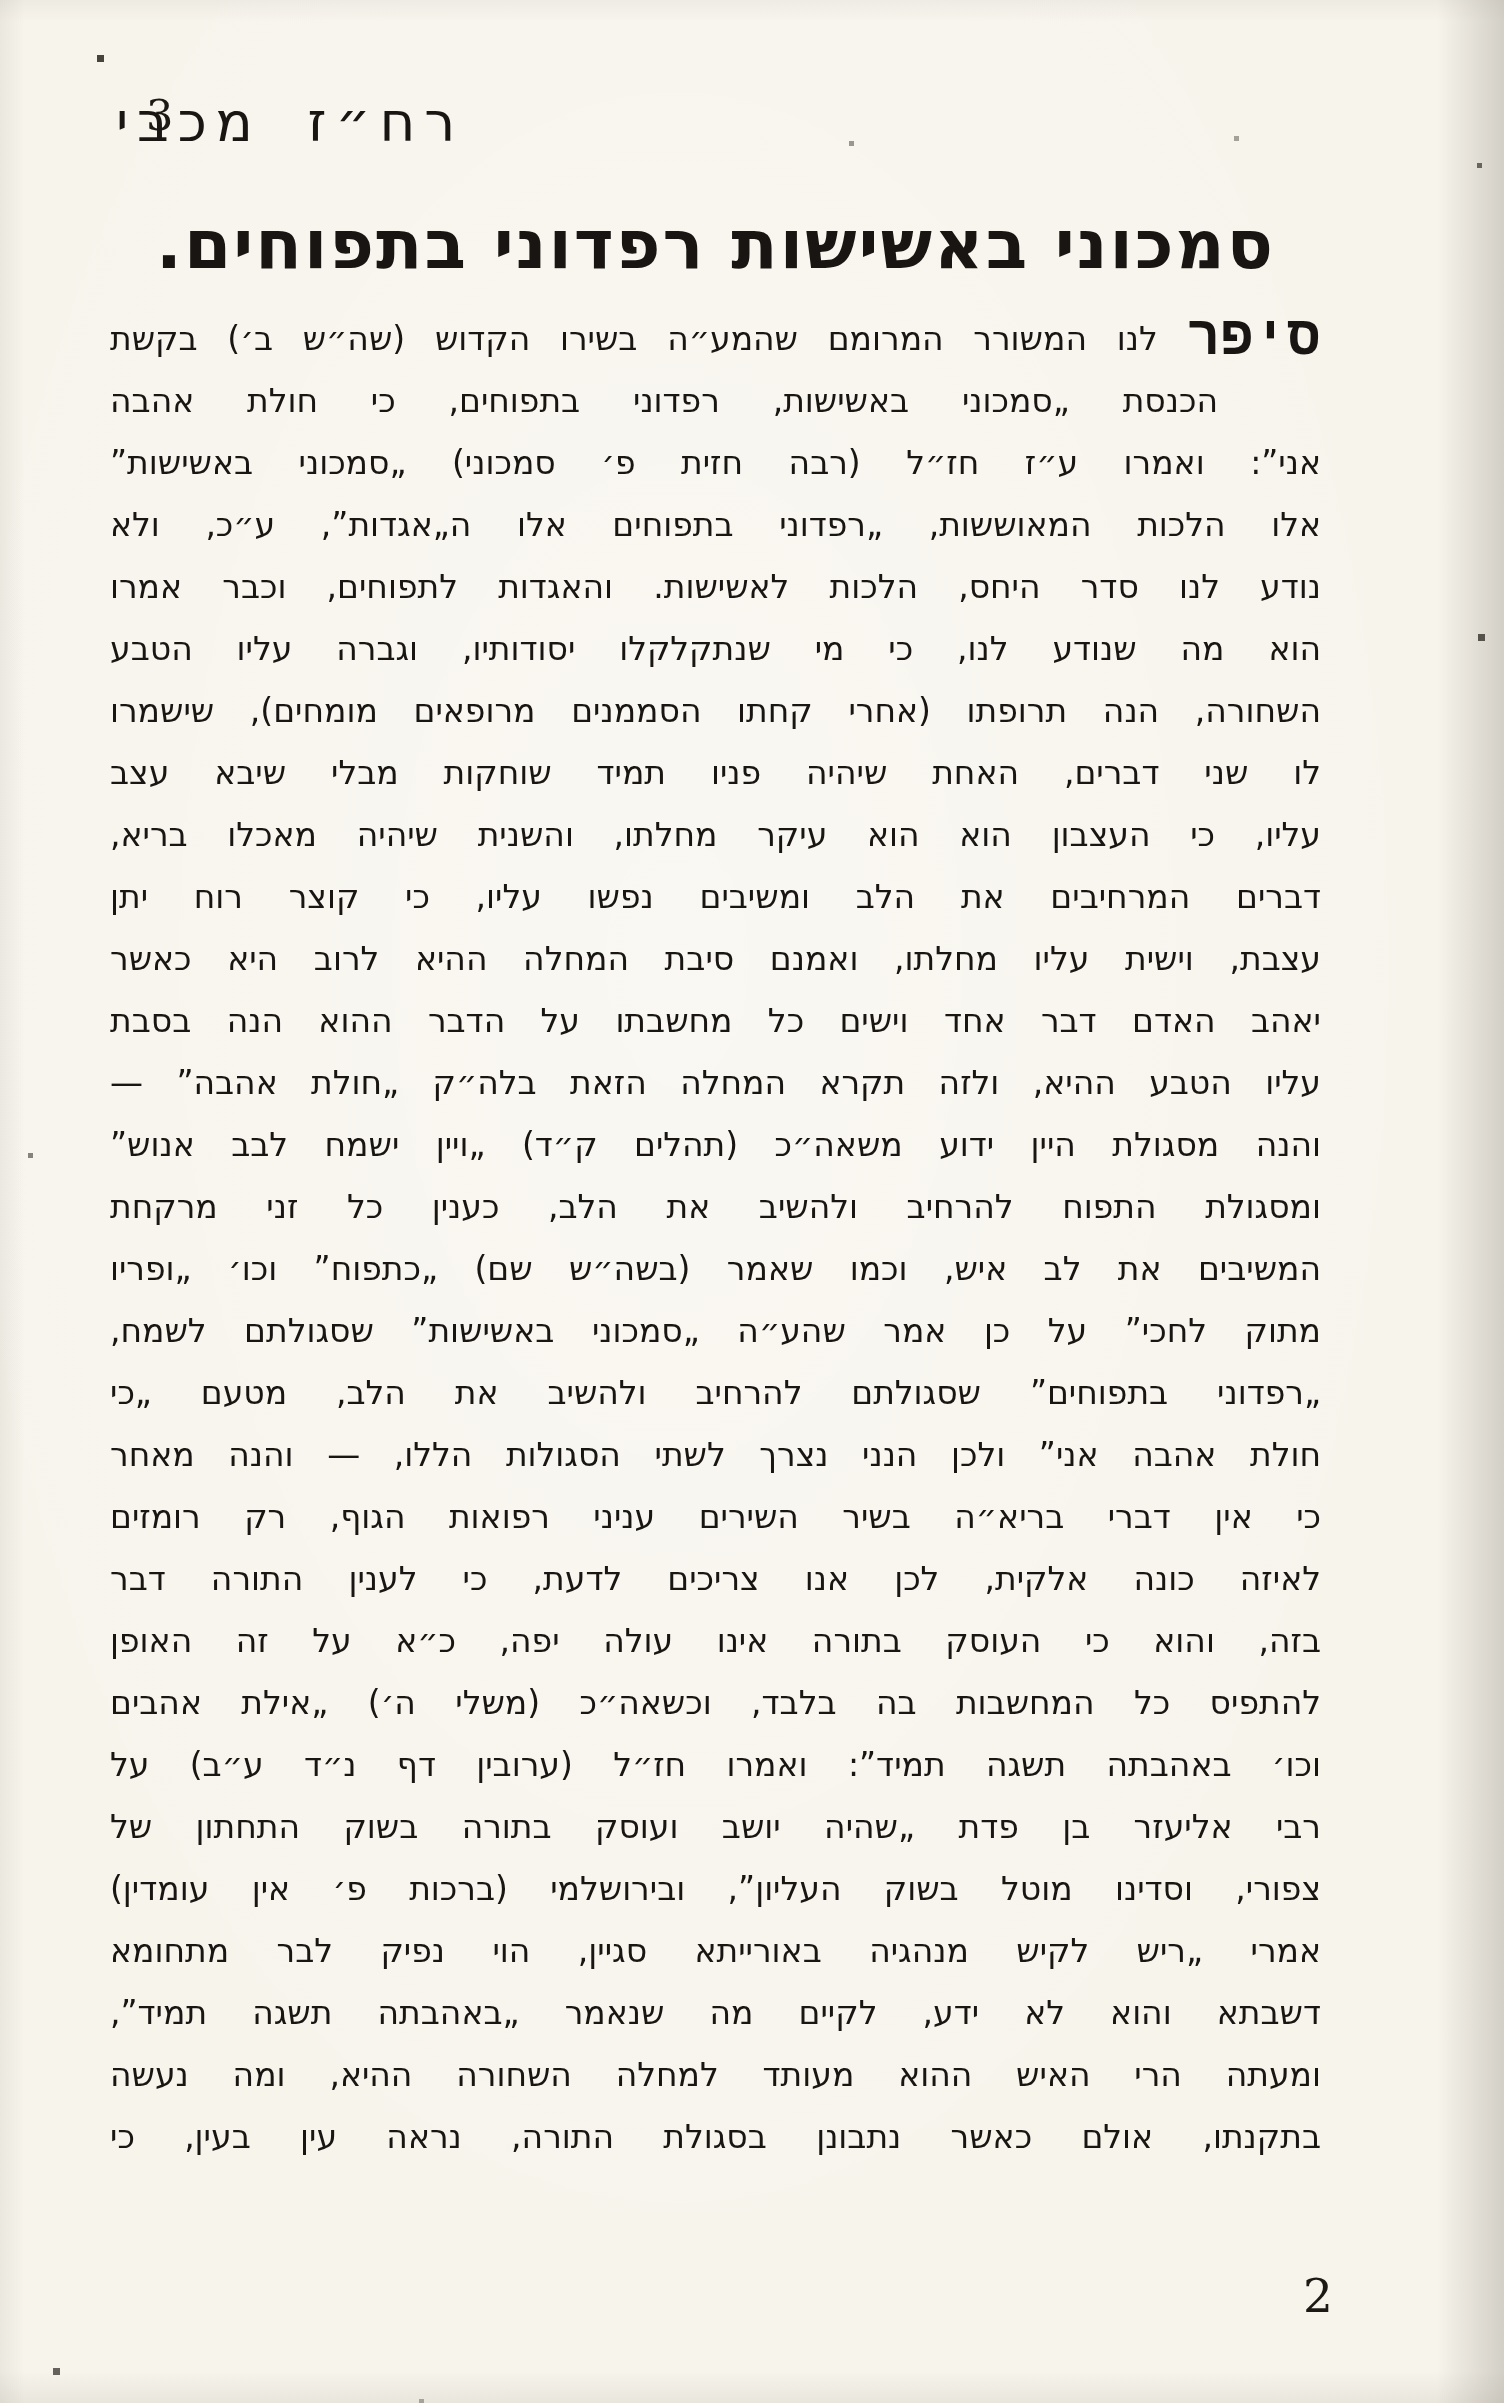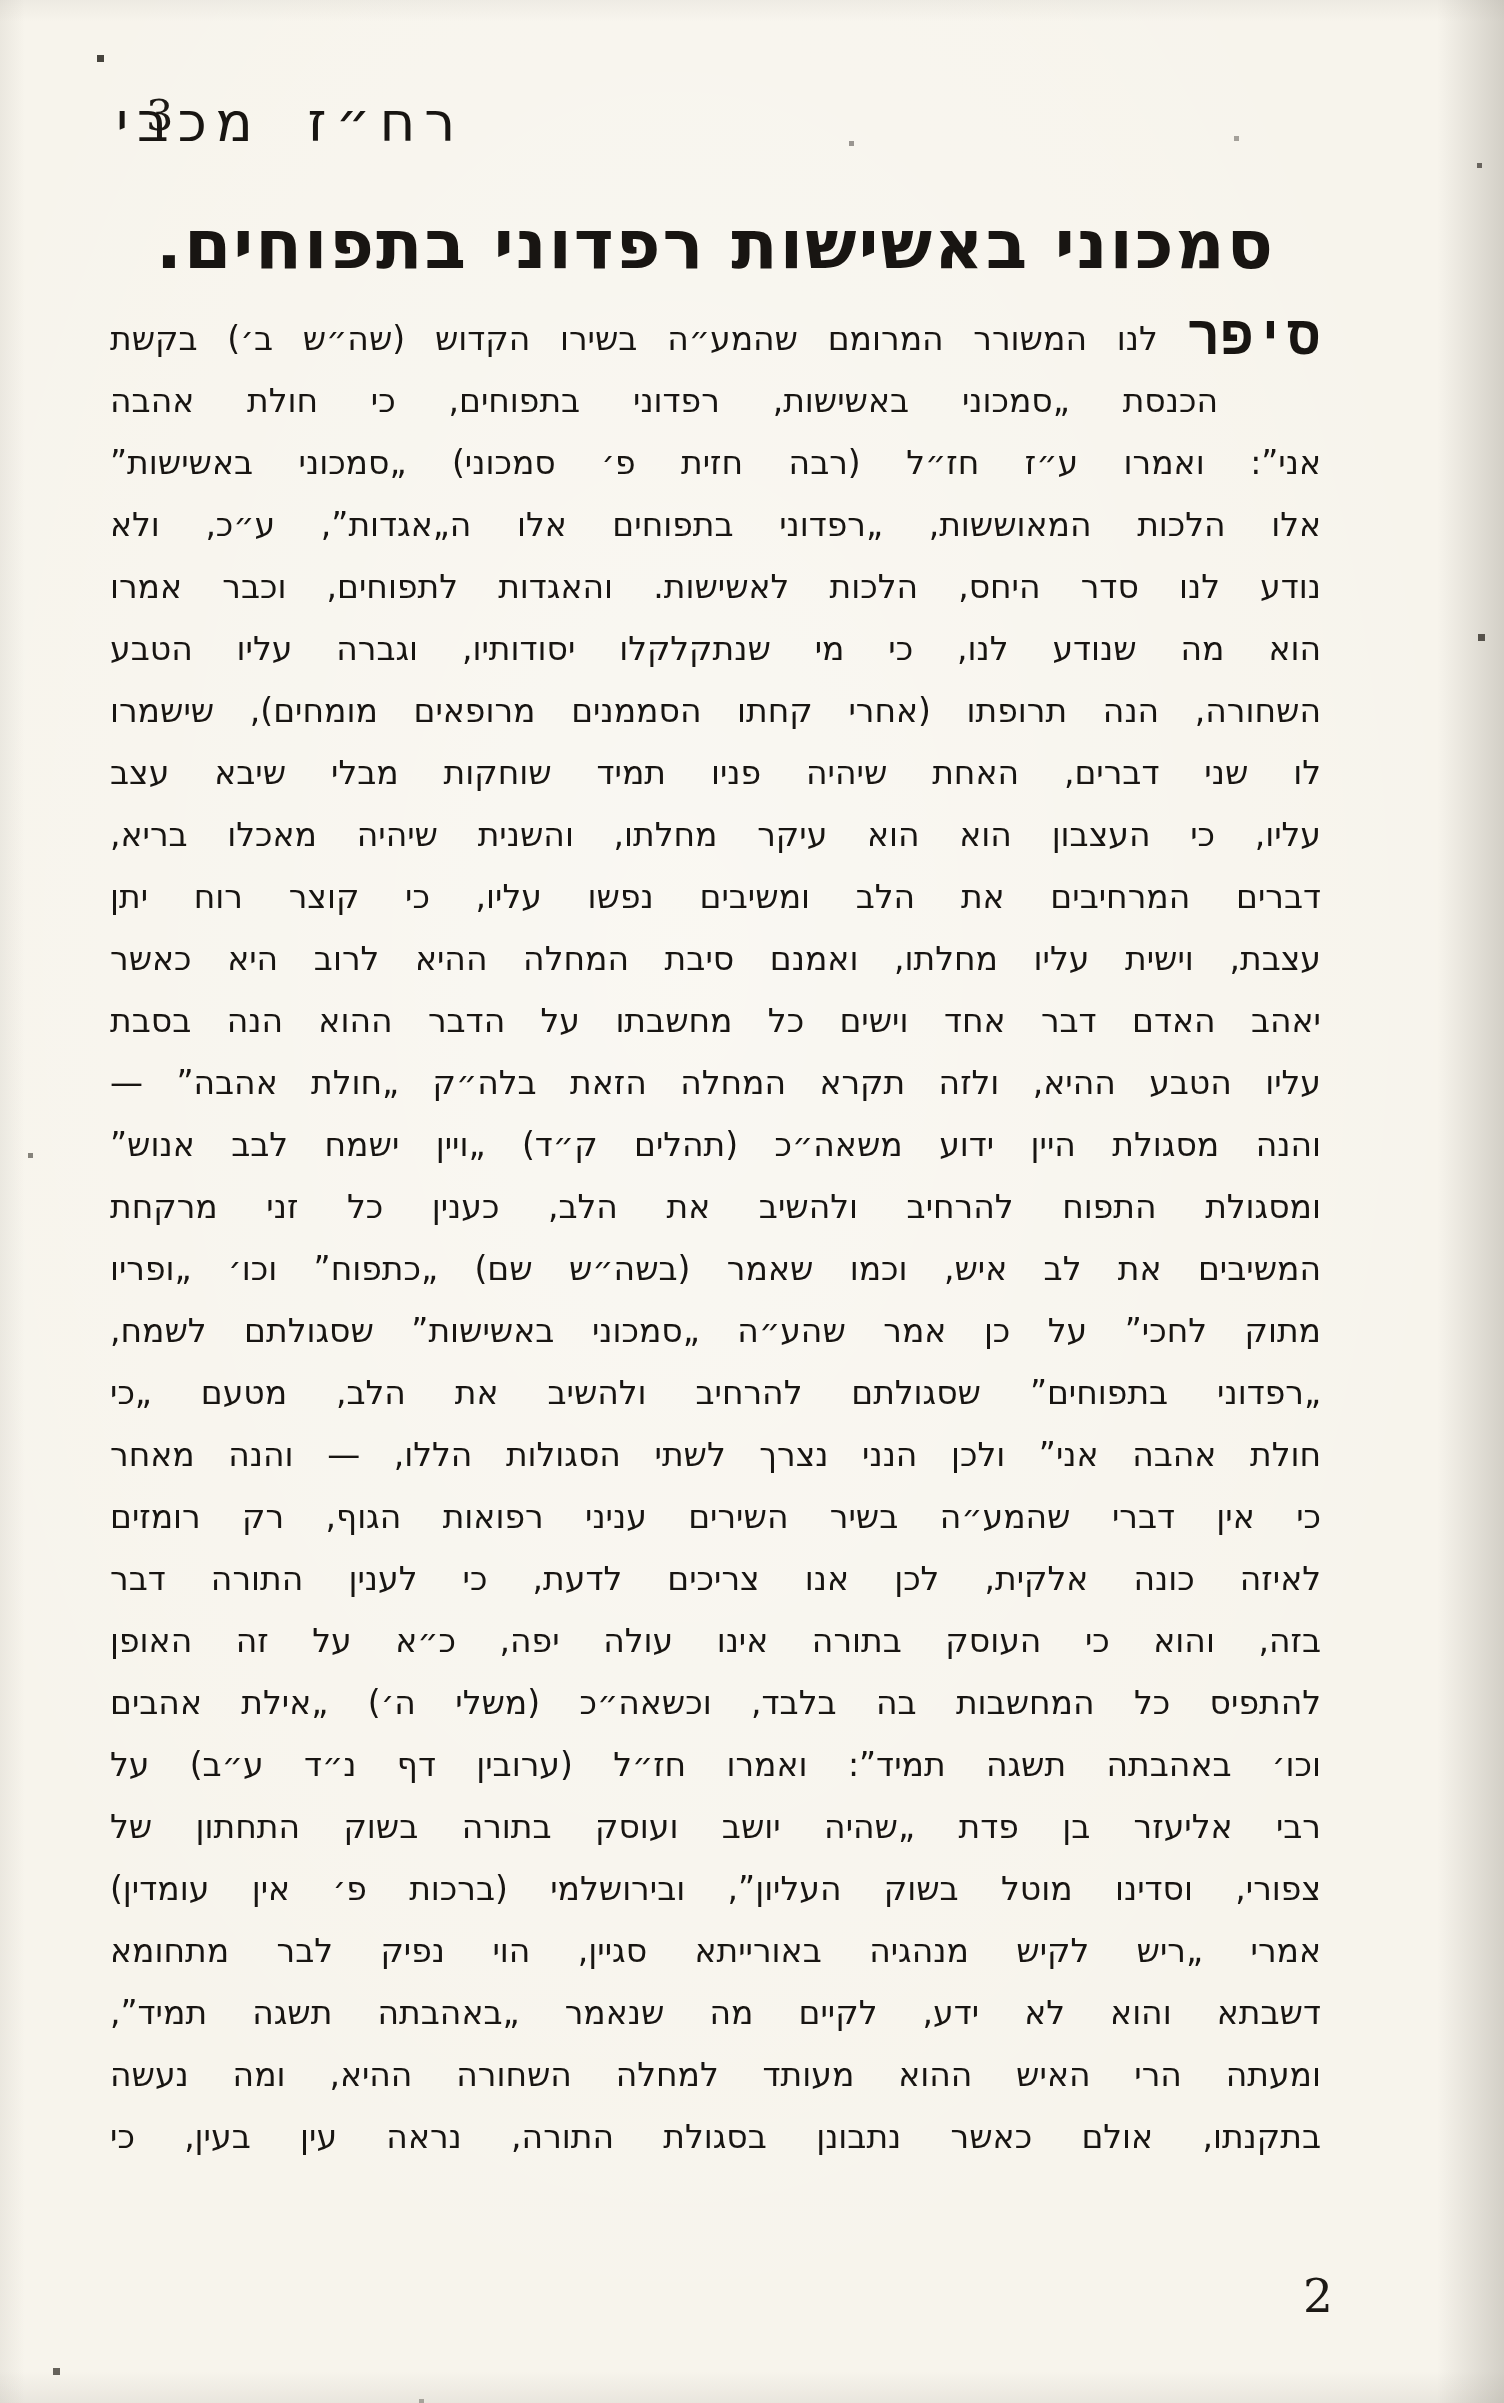--- a/index.html
+++ b/index.html
@@ -111,21 +111,21 @@
       <div class="bodyline">דברים המרחיבים את הלב ומשיבים נפשו עליו, כי קוצר רוח יתן</div>
       <div class="bodyline">עצבת, וישית עליו מחלתו, ואמנם סיבת המחלה ההיא לרוב היא כאשר</div>
       <div class="bodyline">יאהב האדם דבר אחד וישים כל מחשבתו על הדבר ההוא הנה בסבת</div>
       <div class="bodyline">עליו הטבע ההיא, ולזה תקרא המחלה הזאת בלה״ק „חולת אהבה” —</div>
       <div class="bodyline">והנה מסגולת היין ידוע משאה״כ (תהלים ק״ד) „ויין ישמח לבב אנוש”</div>
       <div class="bodyline">ומסגולת התפוח להרחיב ולהשיב את הלב, כענין כל זני מרקחת</div>
       <div class="bodyline">המשיבים את לב איש, וכמו שאמר (בשה״ש שם) „כתפוח” וכו׳ „ופריו</div>
       <div class="bodyline">מתוק לחכי” על כן אמר שהע״ה „סמכוני באשישות” שסגולתם לשמח,</div>
       <div class="bodyline">„רפדוני בתפוחים” שסגולתם להרחיב ולהשיב את הלב, מטעם „כי</div>
       <div class="bodyline">חולת אהבה אני” ולכן הנני נצרך לשתי הסגולות הללו, — והנה מאחר</div>
-      <div class="bodyline">כי אין דברי שהמע״ה בשיר השירים עניני רפואות הגוף, רק רומזים</div>
+      <div class="bodyline">כי אין דברי בריא״ה בשיר השירים עניני רפואות הגוף, רק רומזים</div>
       <div class="bodyline">לאיזה כונה אלקית, לכן אנו צריכים לדעת, כי לענין התורה דבר</div>
       <div class="bodyline">בזה, והוא כי העוסק בתורה אינו עולה יפה, כ״א על זה האופן</div>
       <div class="bodyline">להתפיס כל המחשבות בה בלבד, וכשאה״כ (משלי ה׳) „אילת אהבים</div>
       <div class="bodyline">וכו׳ באהבתה תשגה תמיד”: ואמרו חז״ל (ערובין דף נ״ד ע״ב) על</div>
       <div class="bodyline">רבי אליעזר בן פדת „שהיה יושב ועוסק בתורה בשוק התחתון של</div>
       <div class="bodyline">צפורי, וסדינו מוטל בשוק העליון”, ובירושלמי (ברכות פ׳ אין עומדין)</div>
       <div class="bodyline">אמרי „ריש לקיש מנהגיה באורייתא סגיין, הוי נפיק לבר מתחומא</div>
       <div class="bodyline">דשבתא והוא לא ידע, לקיים מה שנאמר „באהבתה תשגה תמיד”,</div>
       <div class="bodyline">ומעתה הרי האיש ההוא מעותד למחלה השחורה ההיא, ומה נעשה</div>
       <div class="bodyline">בתקנתו, אולם כאשר נתבונן בסגולת התורה, נראה עין בעין, כי</div>

